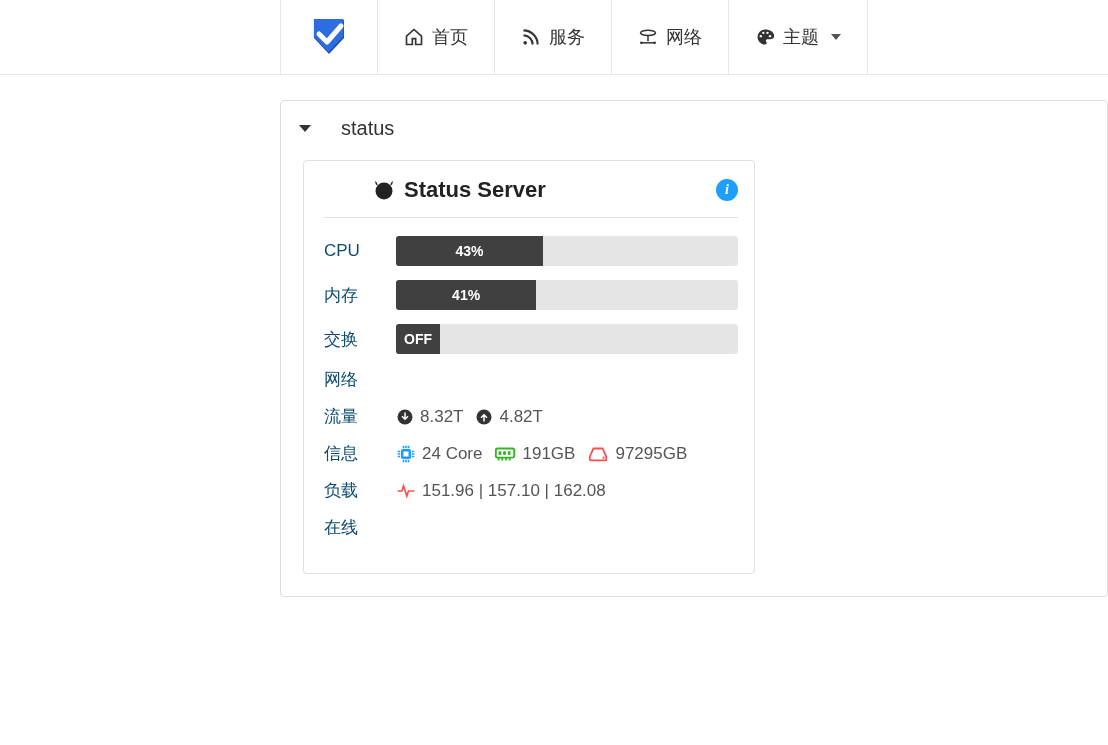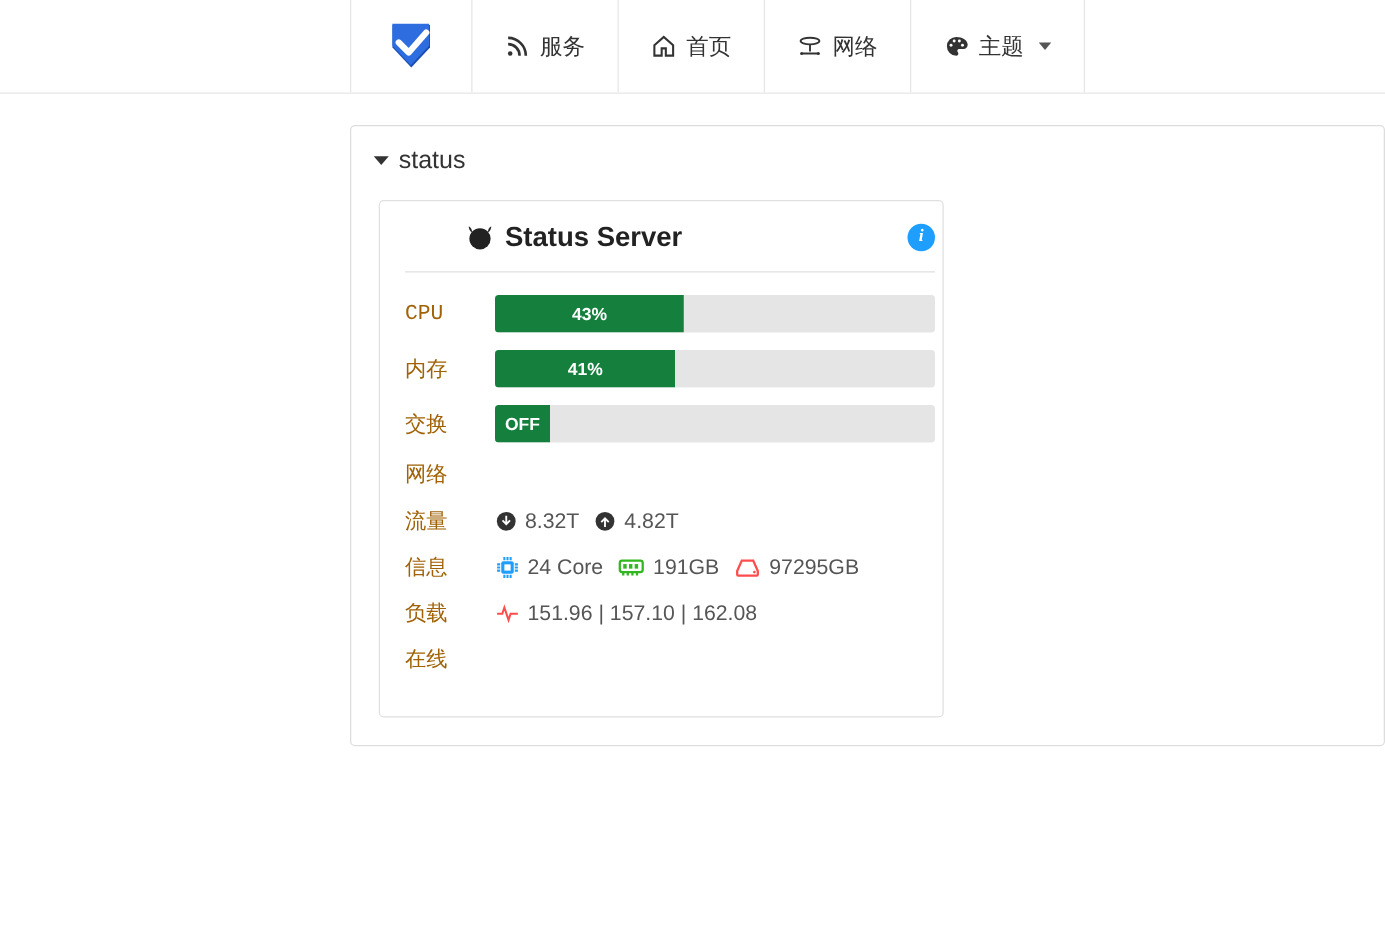--- a/index.html
+++ b/index.html
@@ -50,36 +50,36 @@
     padding: 25px 0 0 280px;
   }
   .panel {
     width: 828px;
     border: 1px solid #ddd;
     border-radius: 4px;
   }
   .panel-header {
     display: flex;
     align-items: center;
-    gap: 8px;
+    gap: 30px;
     padding: 16px 18px 20px;
     font-size: 20px;
   }
   .panel-header .caret {
     width: 0; height: 0;
     border-left: 6px solid transparent;
     border-right: 6px solid transparent;
     border-top: 7px solid #333;
   }
   .card {
     margin: 0 22px 22px 22px;
     width: 452px;
     border: 1px solid #e0e0e0;
     border-radius: 4px;
-    padding: 10px 6px 18px 20px;
+    padding: 10px 16px 18px 20px;
     background: #fff;
   }
   .card-title {
     display: flex;
     align-items: center;
     padding: 6px 0 14px 48px;
     border-bottom: 1px solid #e0e0e0;
     margin-bottom: 18px;
     position: relative;
   }
@@ -104,42 +104,41 @@
   }
   .row {
     display: flex;
     align-items: center;
     margin-bottom: 14px;
     font-size: 17px;
   }
   .row-label {
     width: 72px;
     flex-shrink: 0;
-    color: #a16207;
-    font-family: Liberation Mono, monospace;
+    color: #0c4a6e;
   }
   .row-content {
     flex: 1;
     display: flex;
     align-items: center;
     gap: 6px;
     color: #555;
     flex-wrap: wrap;
   }
   .bar {
     flex: 1;
     height: 30px;
     background: #e5e5e5;
     border-radius: 3px;
     overflow: hidden;
     position: relative;
   }
   .bar-fill {
     height: 100%;
-    background: #15803d;
+    background: #404040;
     color: #fff;
     font-weight: 700;
     font-size: 14px;
     display: flex;
     align-items: center;
     justify-content: center;
   }
   .bar-fill.off { padding: 0 5px; justify-content: center; min-width: 36px; }
   .ic { display: inline-flex; align-items:center; justify-content:center; }
   .cpu-chip { color: #1e9fff; }
@@ -154,34 +153,34 @@
   <div class="nav-logo">
     <svg width="42" height="42" viewBox="0 0 42 42">
       <path d="M6 4 L36 4 L36 22 L21 38 L6 22 Z" fill="#1b4db3"></path>
       <path d="M6 4 L36 4 L36 22 L21 38 L6 22 Z" fill="#2d6de0" transform="translate(0,-1) scale(0.98)"></path>
       <path d="M11 18 L19 26 L33 10" stroke="#fff" stroke-width="5" fill="none" stroke-linecap="round" stroke-linejoin="round"></path>
     </svg>
   </div>
   <div class="nav-item">
     <span class="nav-icon">
       <svg width="20" height="20" viewBox="0 0 24 24">
+          <path d="M3 11 L12 3 L21 11 V21 H14 V14 H10 V21 H3 Z" fill="none" stroke="#333" stroke-width="2"></path>
+        </svg>
+    </span>
+    <span>首页</span>
+  </div>
+  <div class="nav-item">
+    <span class="nav-icon">
+      <svg width="20" height="20" viewBox="0 0 24 24">
           <circle cx="5" cy="19" r="2.2" fill="#333"></circle>
           <path d="M3 10 a11 11 0 0 1 11 11" fill="none" stroke="#333" stroke-width="2.5"></path>
           <path d="M3 4 a17 17 0 0 1 17 17" fill="none" stroke="#333" stroke-width="2.5"></path>
         </svg>
     </span>
     <span>服务</span>
-  </div>
-  <div class="nav-item">
-    <span class="nav-icon">
-      <svg width="20" height="20" viewBox="0 0 24 24">
-          <path d="M3 11 L12 3 L21 11 V21 H14 V14 H10 V21 H3 Z" fill="none" stroke="#333" stroke-width="2"></path>
-        </svg>
-    </span>
-    <span>首页</span>
   </div>
   <div class="nav-item">
     <span class="nav-icon">
       <svg width="22" height="20" viewBox="0 0 24 20">
           <ellipse cx="12" cy="5" rx="9" ry="3.2" fill="none" stroke="#333" stroke-width="1.8"></ellipse>
           <path d="M12 8 V15" stroke="#333" stroke-width="1.8"></path>
           <path d="M4 17 H20" stroke="#333" stroke-width="1.8"></path>
           <circle cx="4" cy="17" r="1.5" fill="#333"></circle>
           <circle cx="20" cy="17" r="1.5" fill="#333"></circle>
         </svg>

